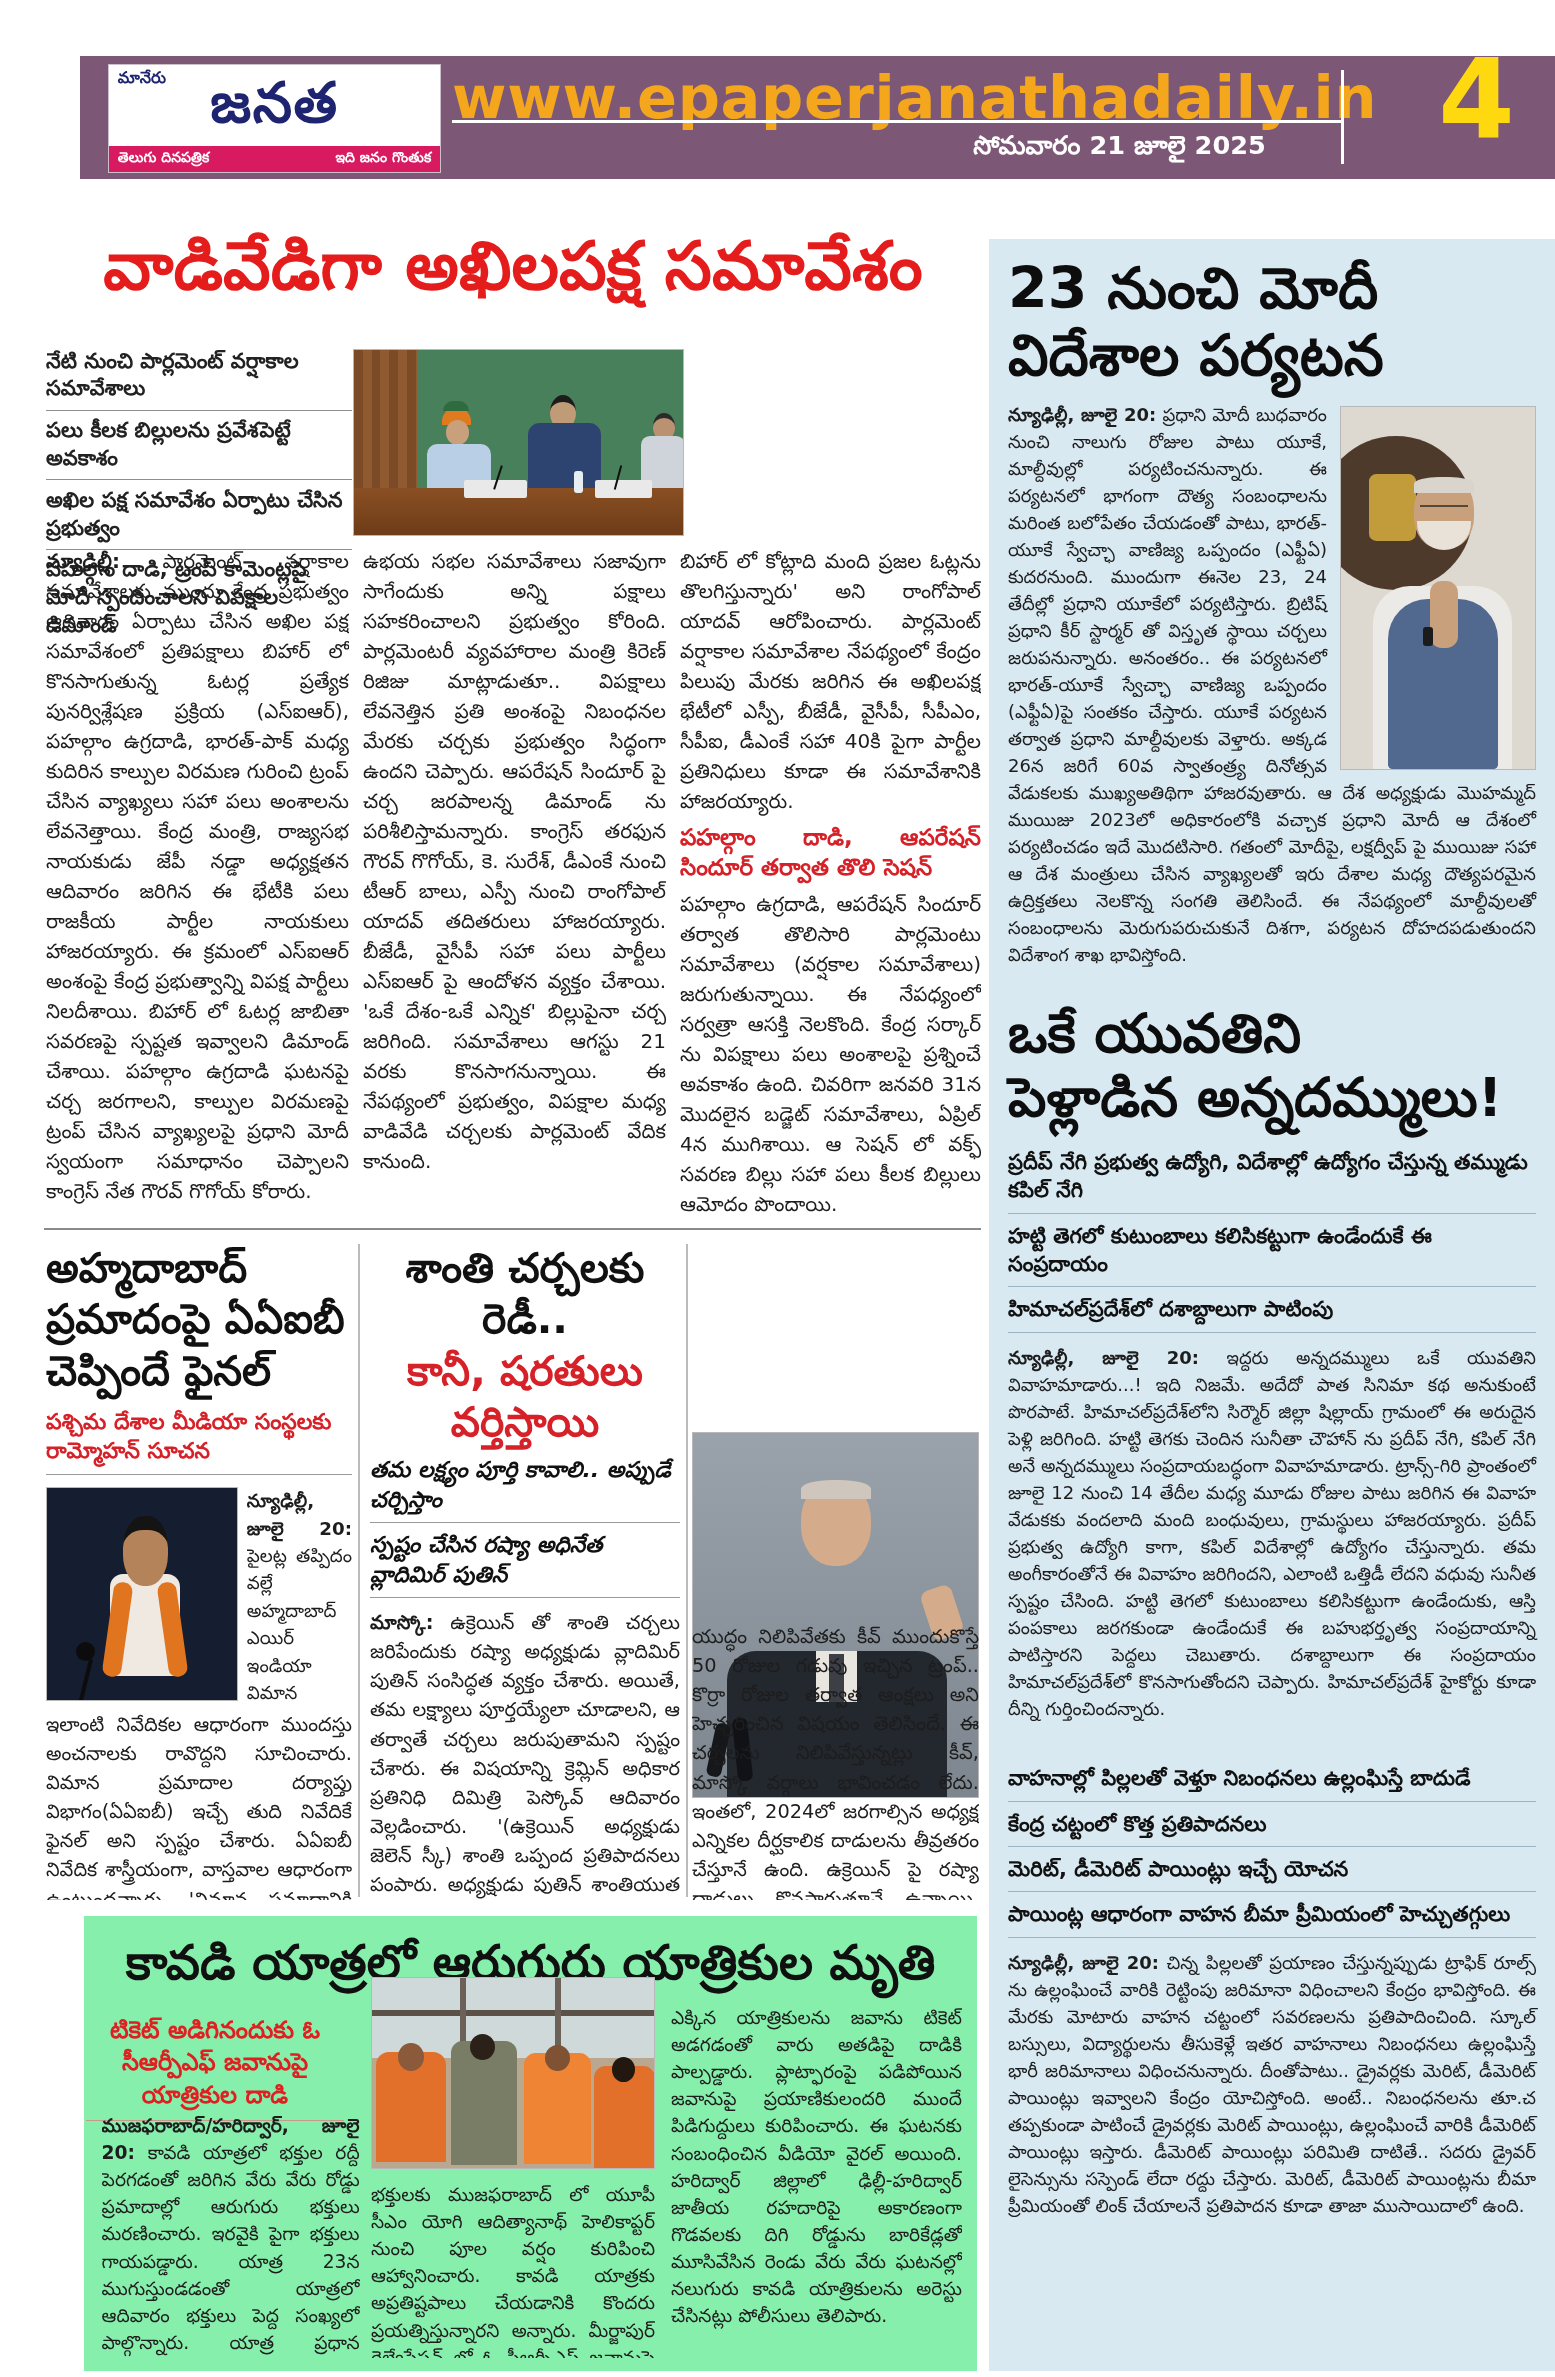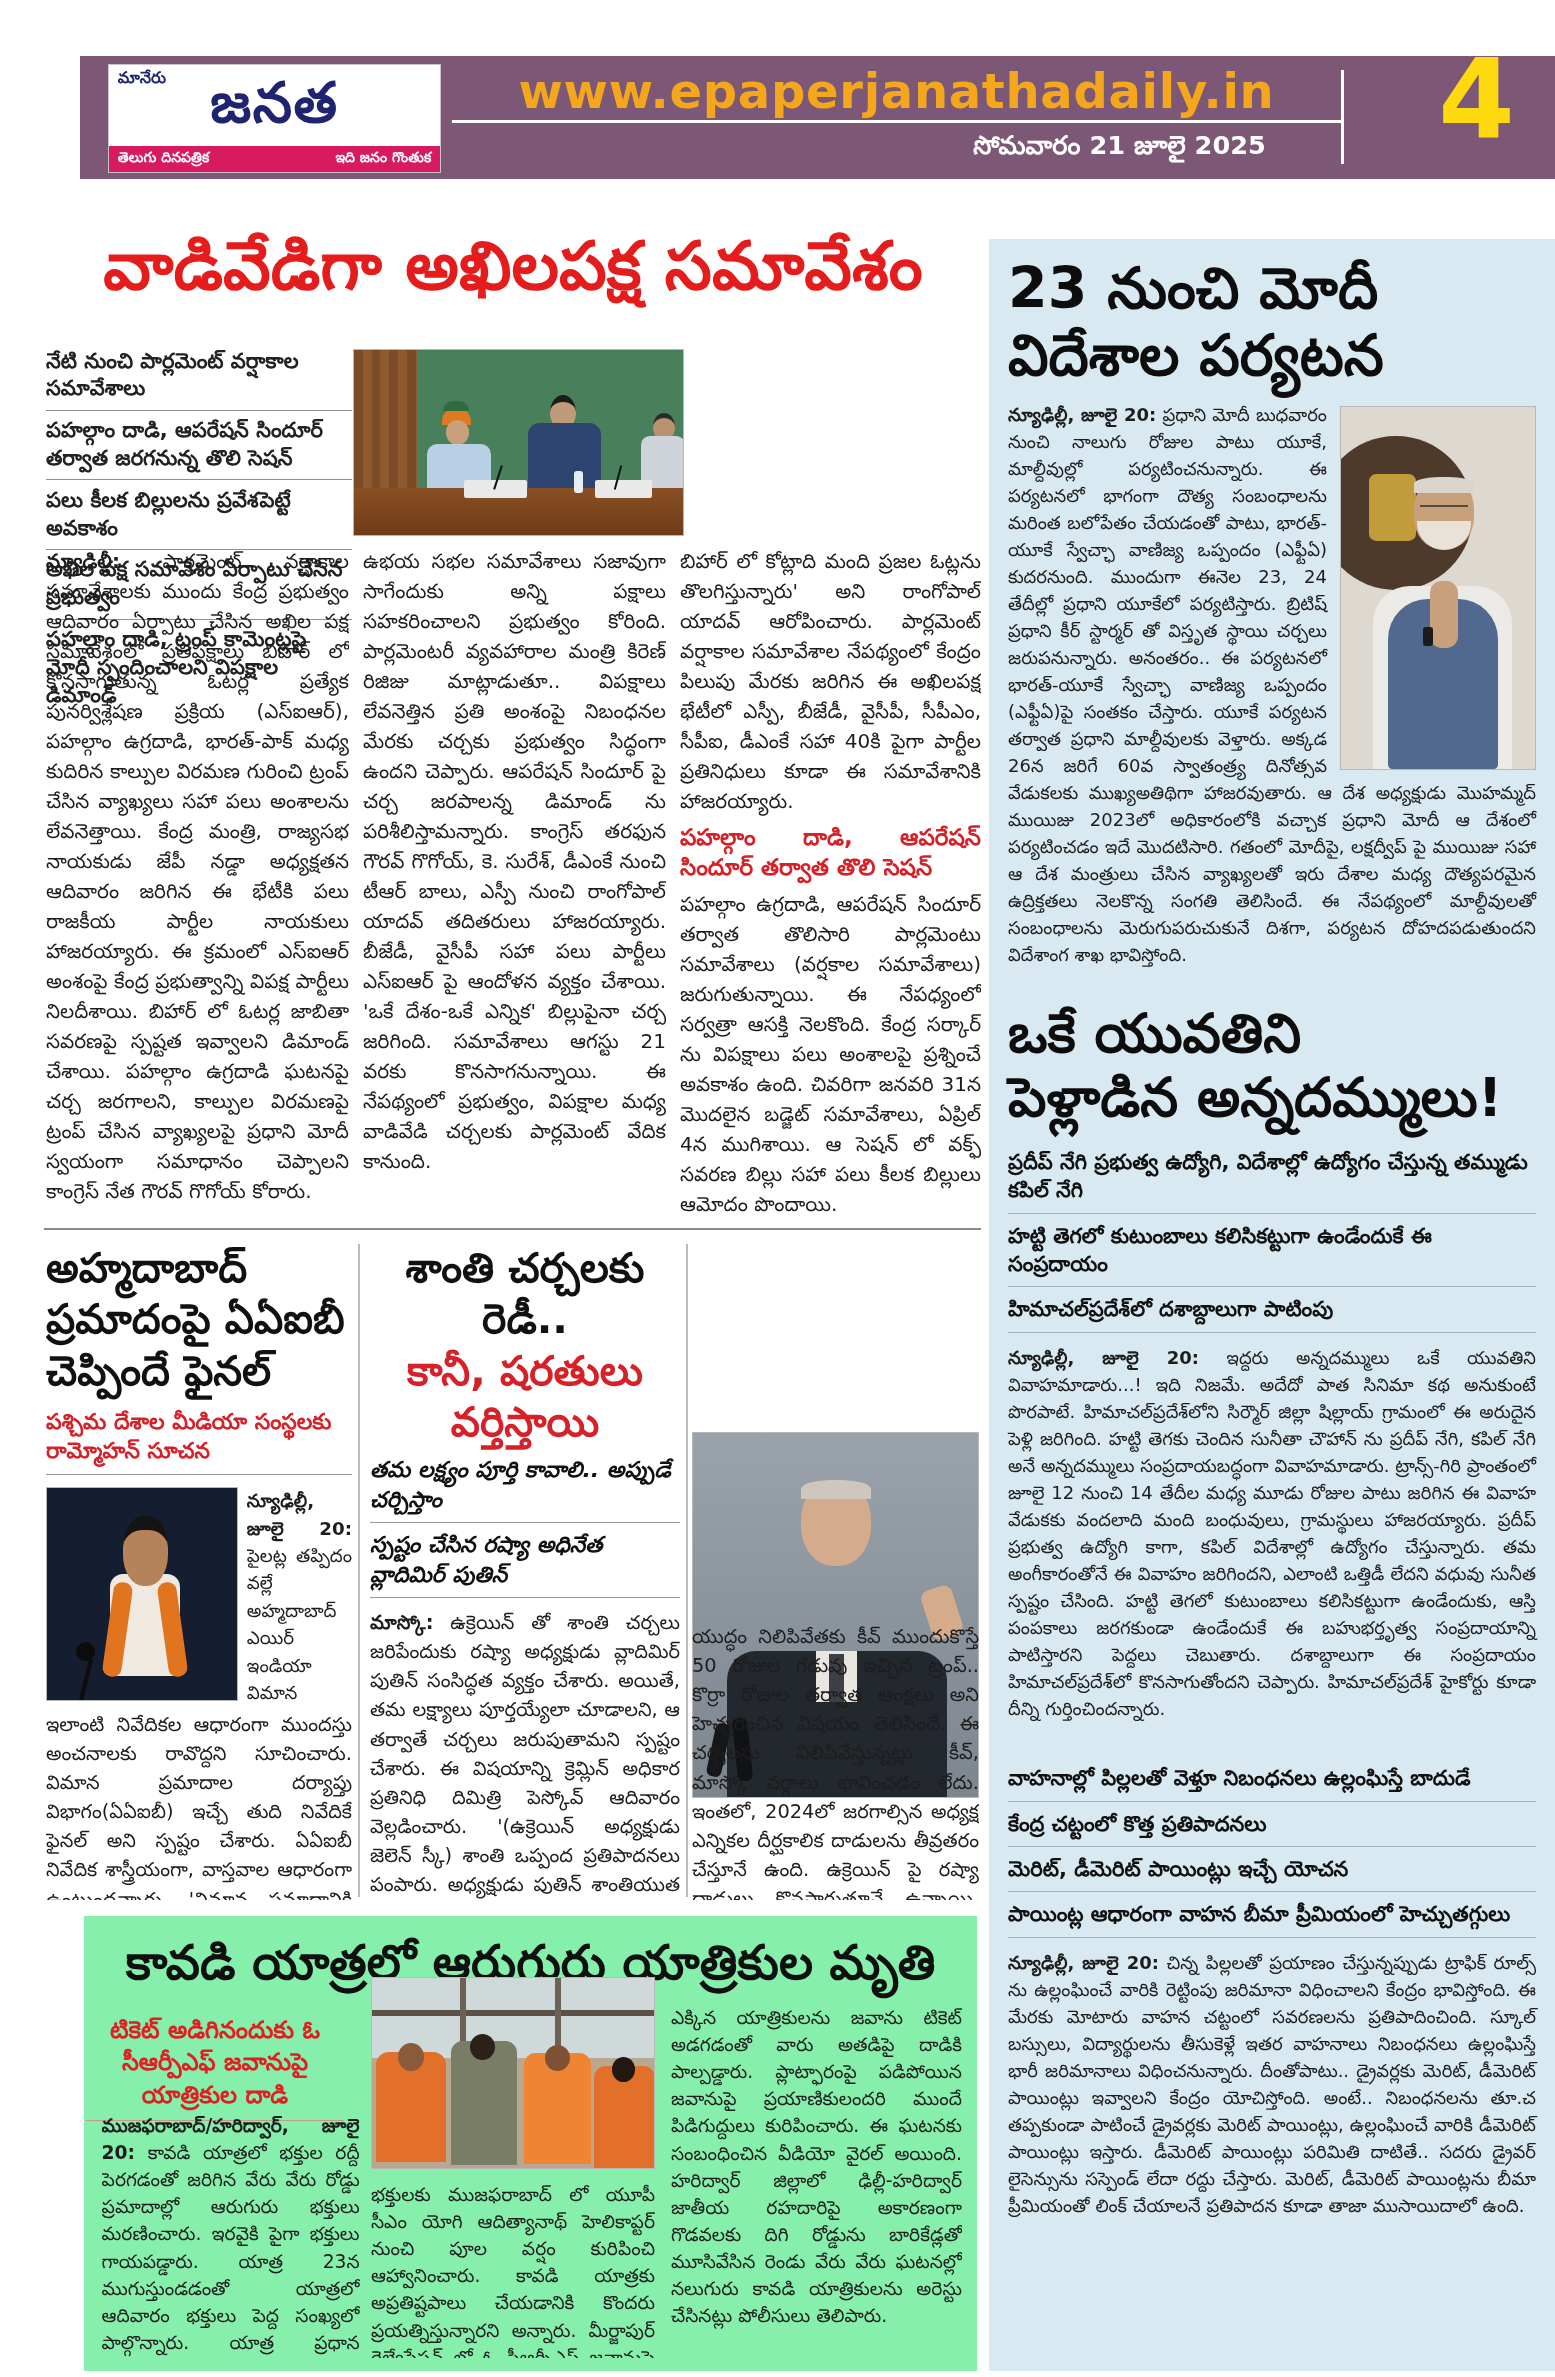--- a/index.html
+++ b/index.html
@@ -8,21 +8,21 @@
     font-family:"DejaVu Sans", sans-serif;color:#1c1c1c;overflow:hidden;
   }
   .abs{position:absolute;}
   
   .band{left:80px;top:56px;width:1475px;height:123px;background:#7d5876;}
   .logo-box{left:108px;top:64px;width:331px;height:107px;background:#ffffff;border:0.7px solid #cdbfcc;}
   .logo-top{position:absolute;left:8.8px;top:2.9px;font-size:16px;font-weight:bold;color:#1e2470;}
   .logo-name{position:absolute;left:0;top:10.2px;width:100%;text-align:center;font-size:56px;font-weight:900;color:#1e2470;letter-spacing:1.5px;line-height:1;}
   .logo-strip{position:absolute;left:0;bottom:0;width:100%;height:26px;background:#d81b60;display:flex;justify-content:space-between;align-items:center;padding:0 8.8px;box-sizing:border-box;}
   .logo-strip span{font-size:14px;color:#ffffff;font-weight:bold;}
-  .url{left:452px;top:63px;width:889px;text-align:center;font-size:48px;font-weight:bold;color:#f4a71d;letter-spacing:0.7px;}
+  .url{left:452px;top:63px;width:889px;text-align:center;font-size:59px;font-weight:bold;color:#f4a71d;letter-spacing:0.7px;}
   .hline{left:452px;top:120px;width:889px;height:2.9px;background:#ffffff;}
   .date{left:900px;top:130px;width:439px;text-align:center;font-size:25.6px;font-weight:bold;color:#ffffff;}
   .vline{left:1341px;top:70px;width:2.9px;height:94px;background:#ffffff;}
   .pagenum{left:1409px;top:40px;width:135px;text-align:center;font-size:110px;font-weight:900;color:#ffd90f;line-height:1.1;}
   
   .main-headline{left:44px;top:230px;width:938px;text-align:center;font-size:67px;font-weight:900;color:#e51c1c;line-height:1.1;}
   .bullets{left:46px;top:341px;width:306px;}
   .bullet{font-size:21px;font-weight:bold;color:#222;line-height:1.32;padding:6.6px 0;border-bottom:1.5px solid #8f8f8f;}
   .bullet:last-child{border-bottom:none;}
   .bodytxt{font-size:20px;line-height:1.5;text-align:justify;color:#1d1d1d;}
@@ -98,21 +98,20 @@
 <div class="abs url">www.epaperjanathadaily.in</div>
 <div class="abs hline"></div>
 <div class="abs date">సోమవారం 21 జూలై 2025</div>
 <div class="abs vline"></div>
 <div class="abs pagenum">4</div>
 
 <div class="abs main-headline">వాడివేడిగా అఖిలపక్ష సమావేశం</div>
 
 <div class="abs bullets">
   <div class="bullet">నేటి నుంచి పార్లమెంట్ వర్షాకాల సమావేశాలు</div>
-  <div class="bullet">పహల్గాం దాడి, ఆపరేషన్ సిందూర్ తర్వాత జరగనున్న తొలి సెషన్</div>
   <div class="bullet">పలు కీలక బిల్లులను ప్రవేశపెట్టే అవకాశం</div>
   <div class="bullet">అఖిల పక్ష సమావేశం ఏర్పాటు చేసిన ప్రభుత్వం</div>
   <div class="bullet">పహల్గాం దాడి, ట్రంప్ కామెంట్లపై మోదీ స్పందించాలని విపక్షాల డిమాండ్</div>
 </div>
 
 <div class="abs photo press" style="left:353px;top:349px;width:331px;height:187px;">
   <div class="pp wood"></div>
   <div class="pp" style="left:88px;top:57px;width:29px;height:17.6px;background:#e07a1f;border-radius:14.6px 14.6px 0 0;"></div>
   <div class="pp" style="left:89px;top:51px;width:26px;height:10.2px;background:#2f6b3f;border-radius:13px 13px 0 0;"></div>
   <div class="pp head skin" style="left:92px;top:70px;width:23.4px;height:25px;"></div>

